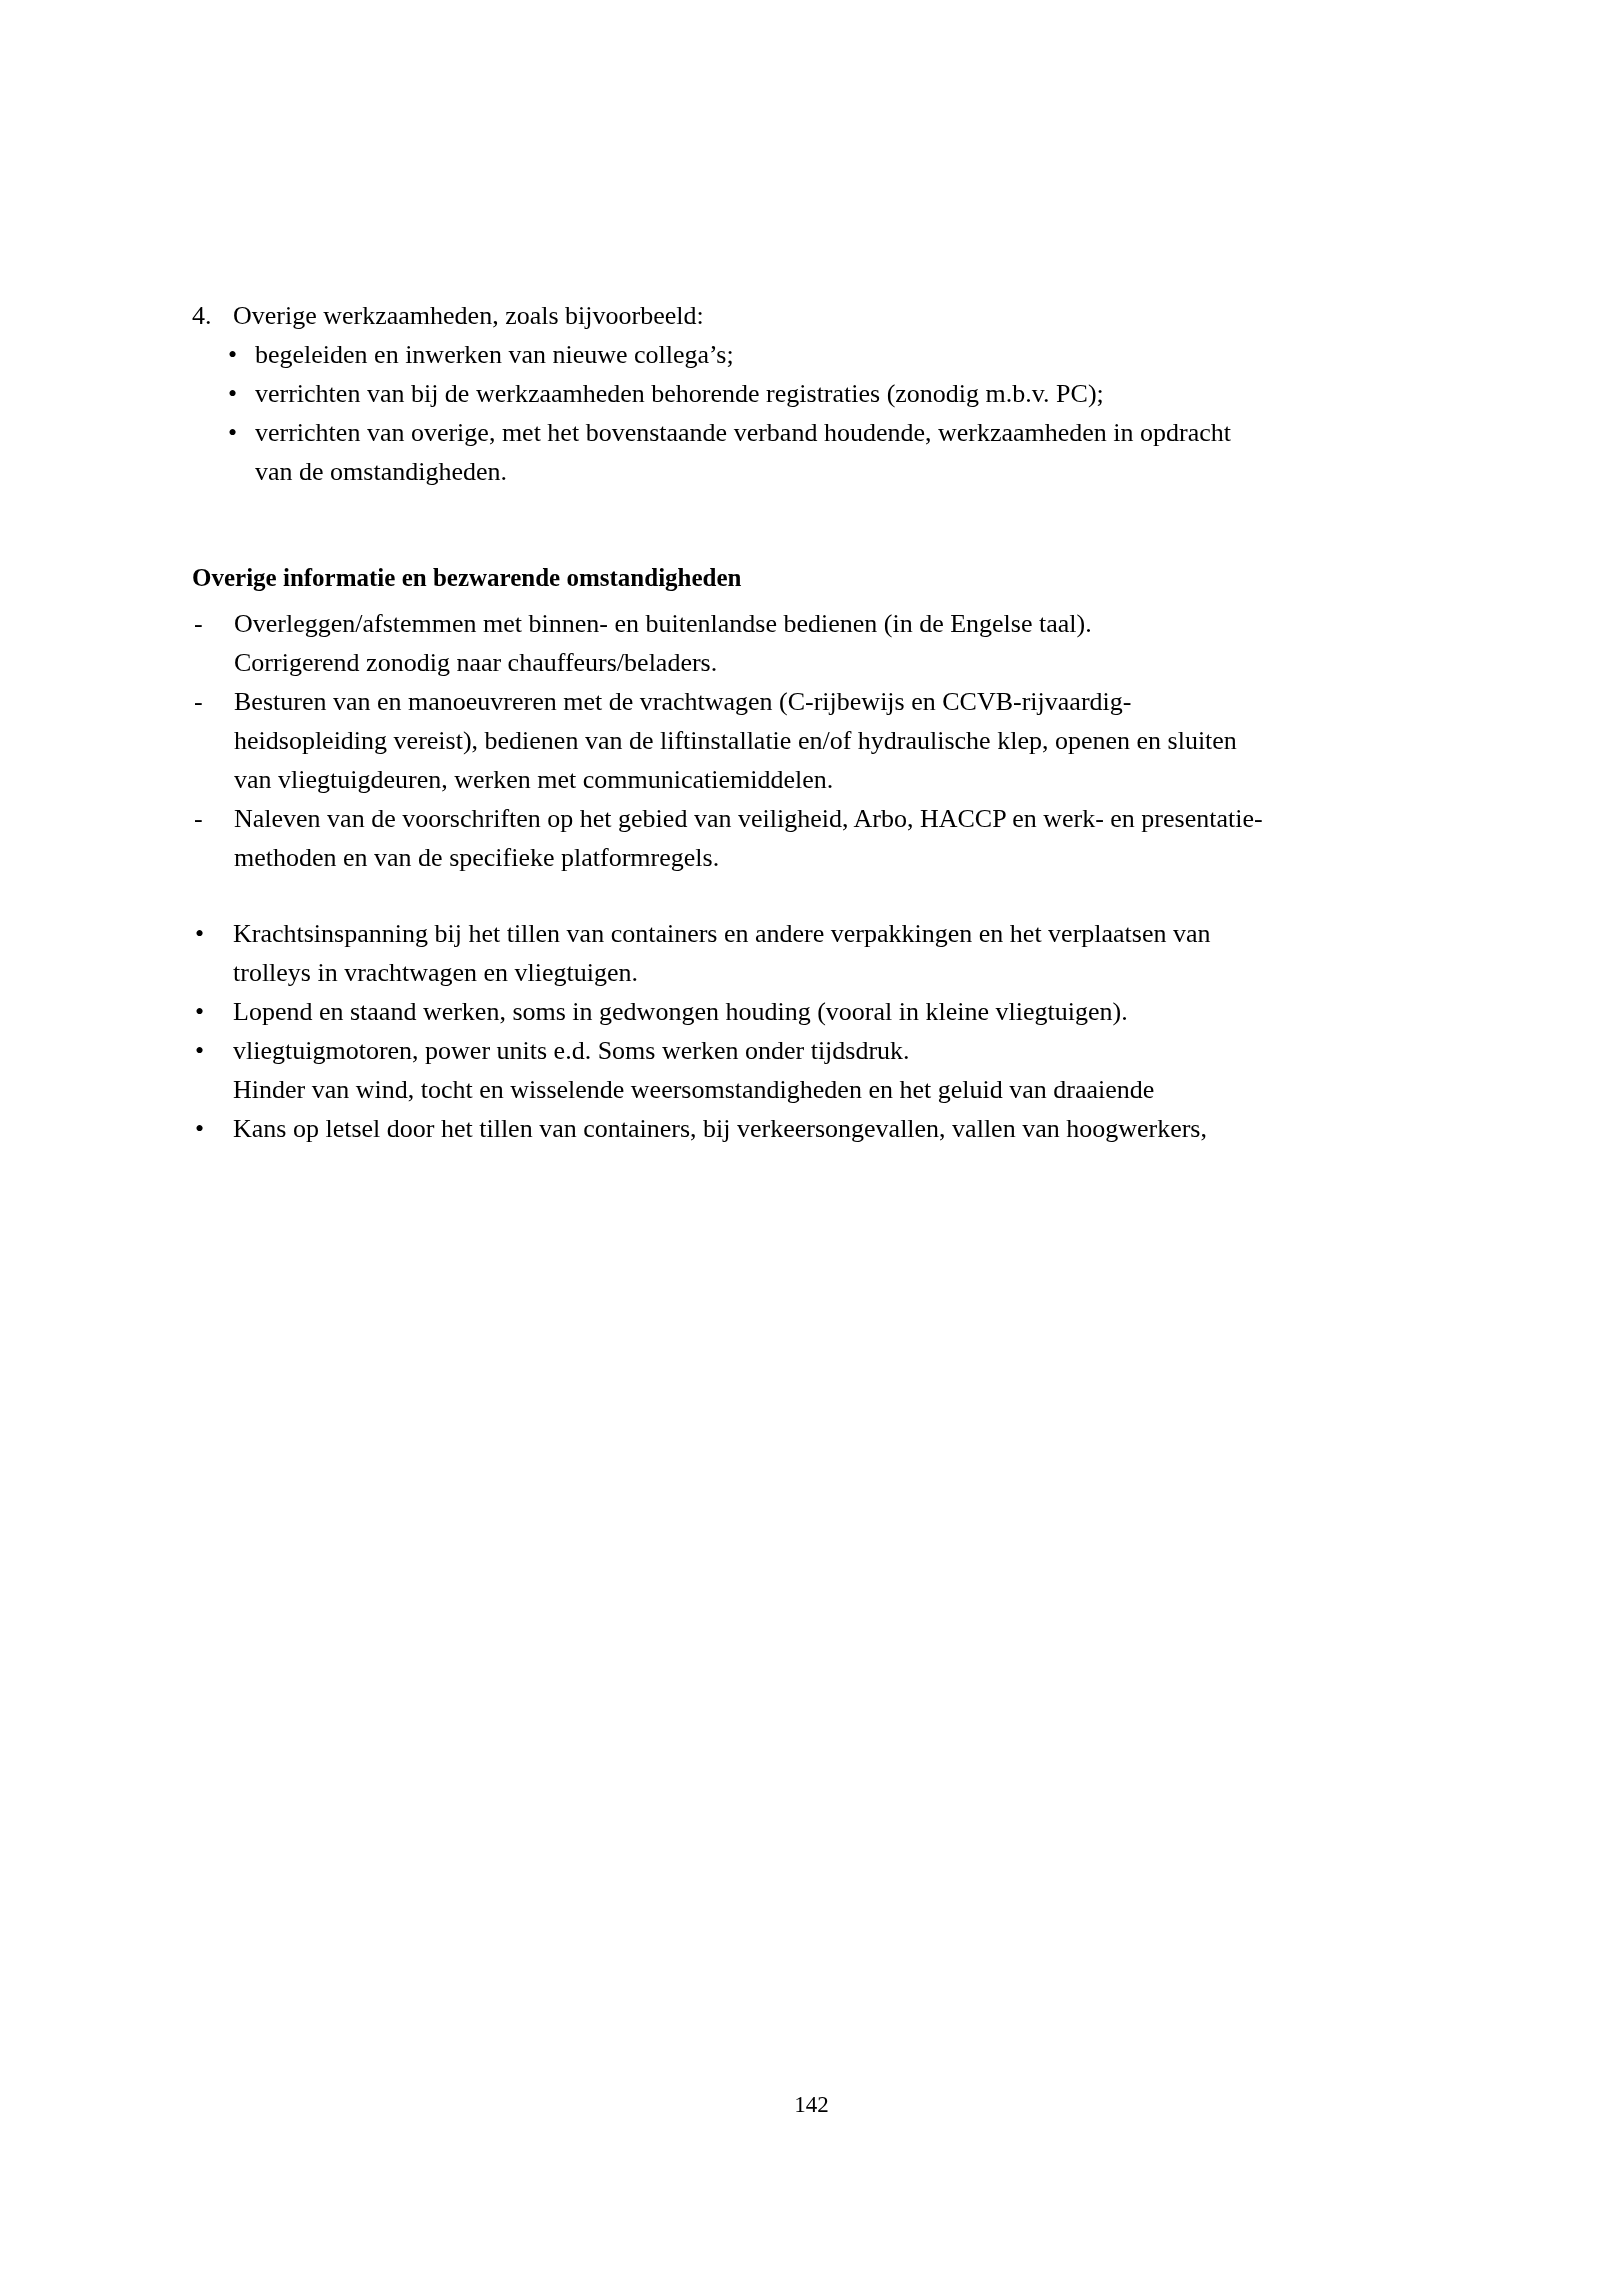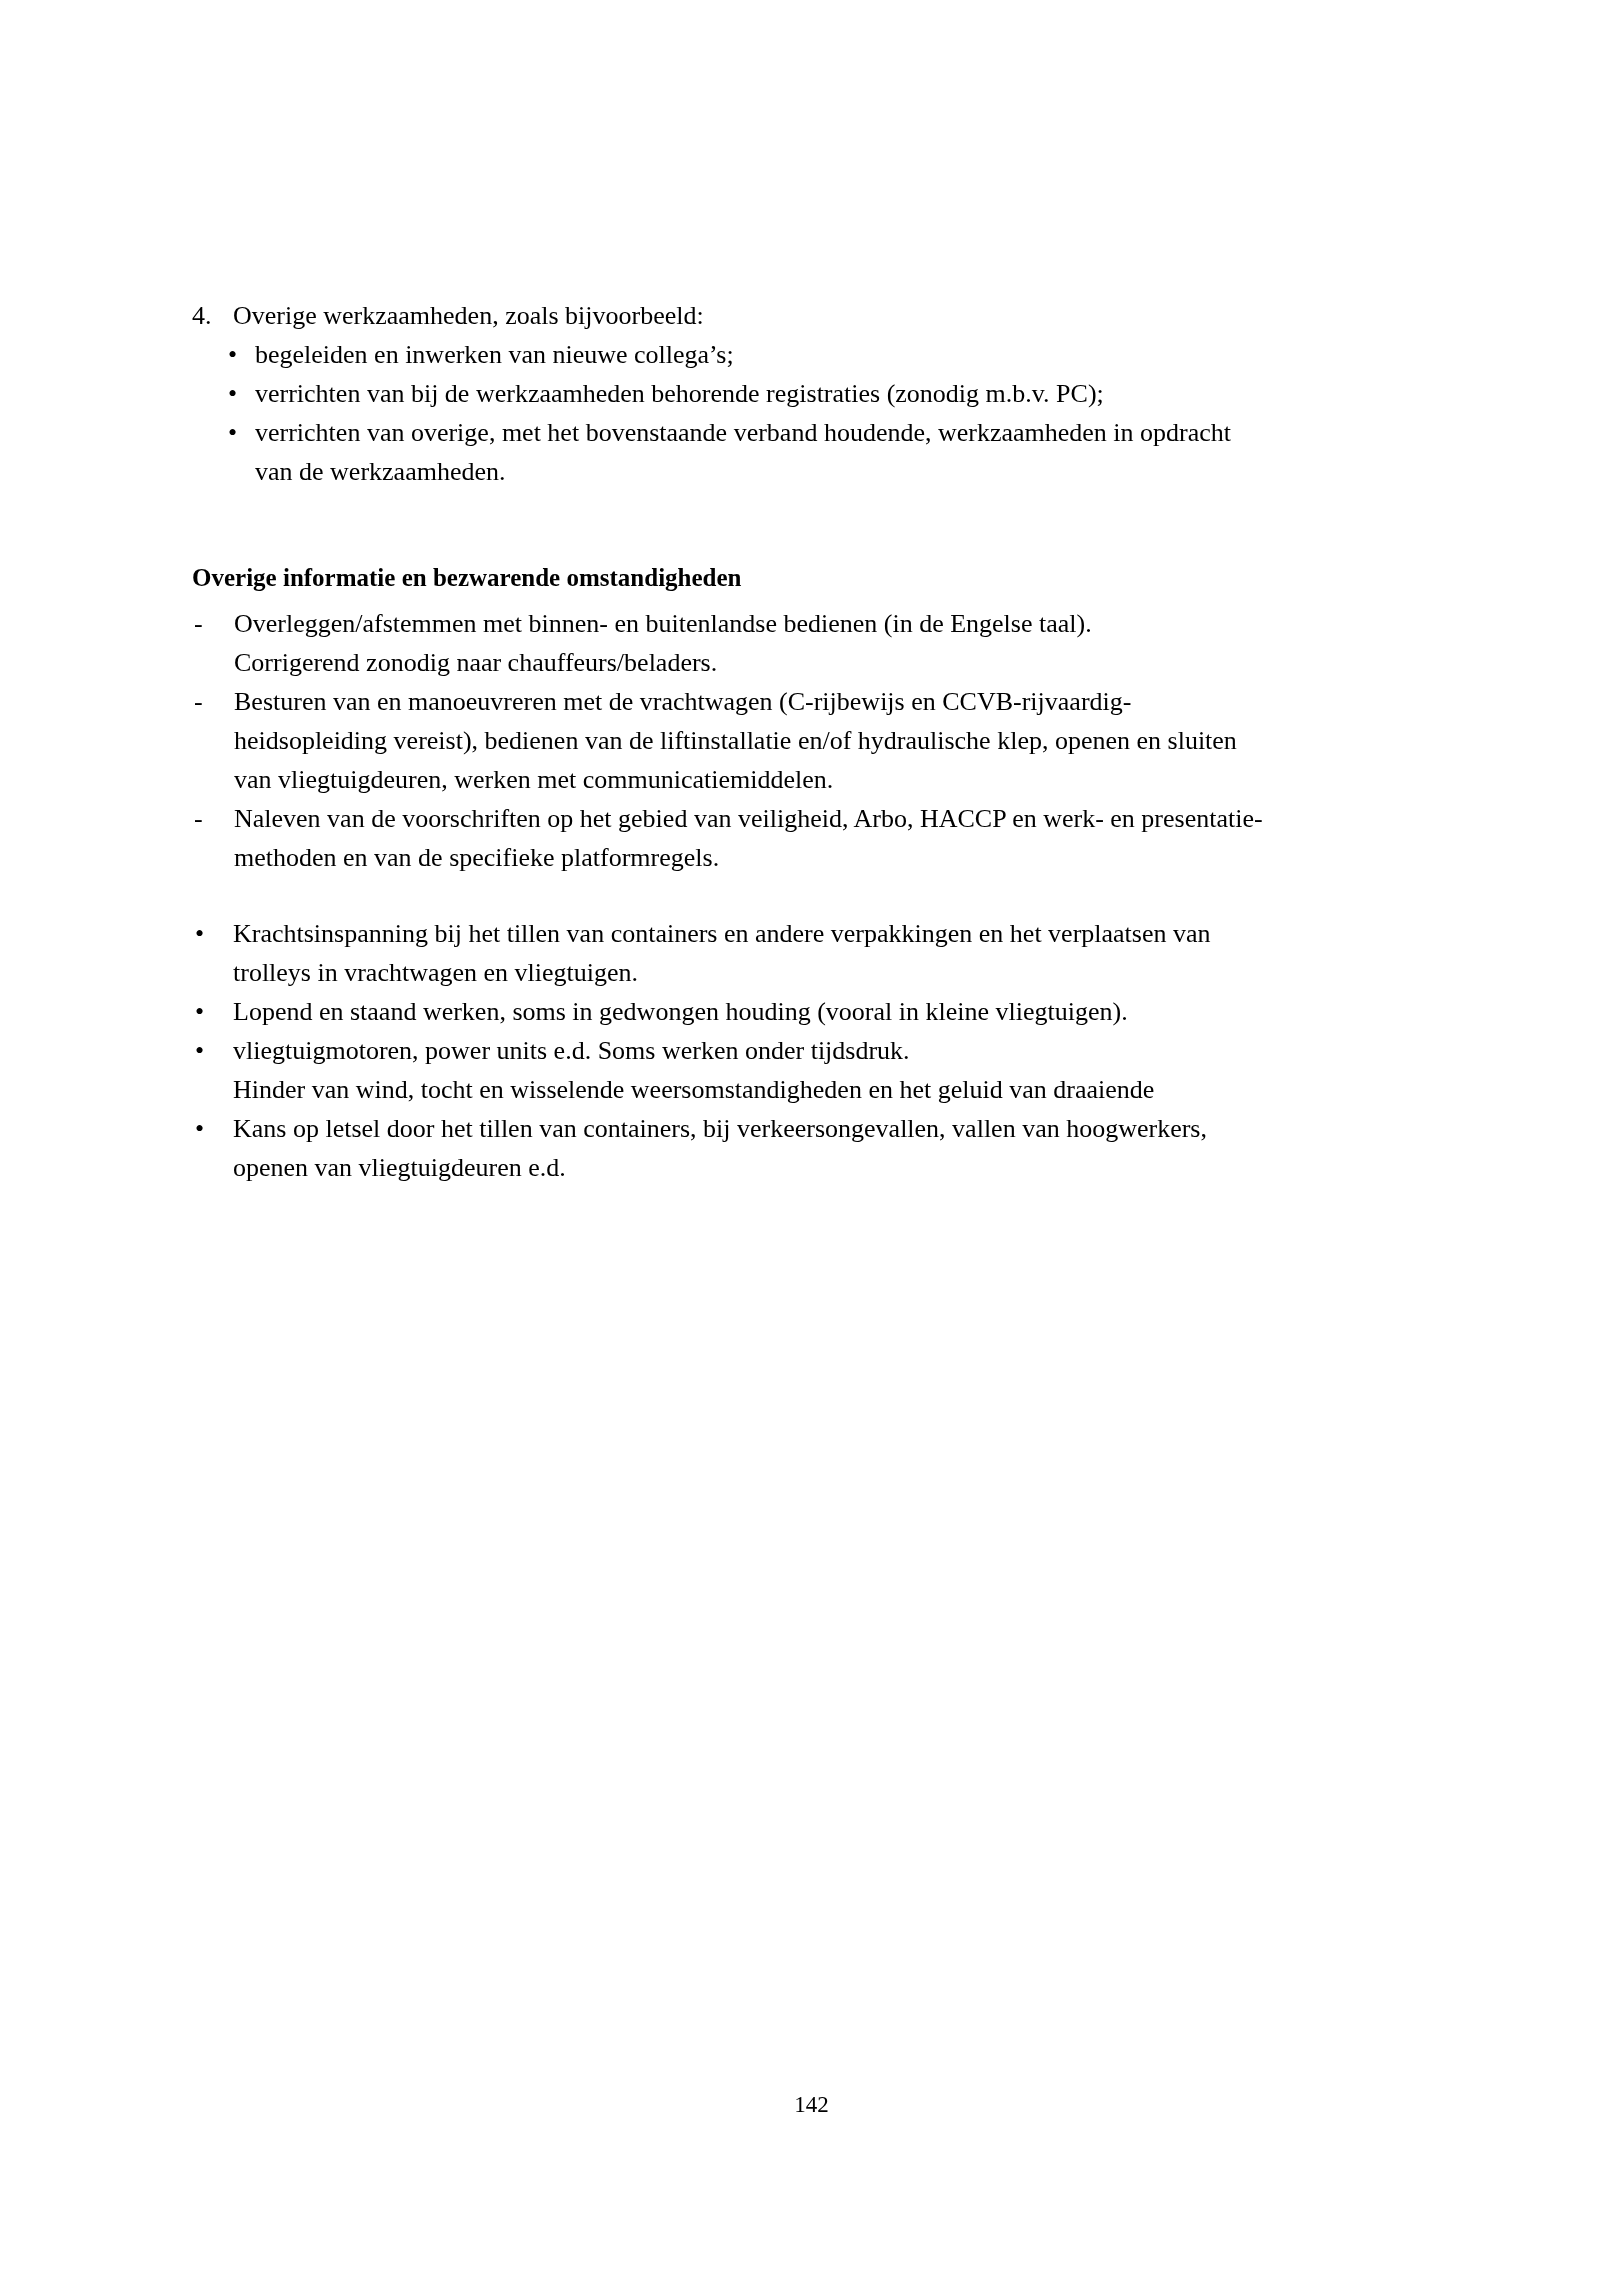--- a/index.html
+++ b/index.html
@@ -72,21 +72,21 @@
       <div>begeleiden en inwerken van nieuwe collega’s;</div>
     </div>
     <div class="sub-bullet-row">
       <div class="sub-bullet-marker">•</div>
       <div>verrichten van bij de werkzaamheden behorende registraties (zonodig m.b.v. PC);</div>
     </div>
     <div class="sub-bullet-row">
       <div class="sub-bullet-marker">•</div>
       <div>
         <div>verrichten van overige, met het bovenstaande verband houdende, werkzaamheden in opdracht</div>
-        <div>van de werkzaamheden.</div>
+        <div>van de omstandigheden.</div>
       </div>
     </div>
   </div>
 
   <div id="block-heading">Overige informatie en bezwarende omstandigheden</div>
 
   <div class="block" id="block-dashlist">
     <div class="dash-row">
       <div class="dash-marker">-</div>
       <div>
@@ -127,21 +127,20 @@
       <div class="bullet-marker">•</div>
       <div>
         <div>vliegtuigmotoren, power units e.d. Soms werken onder tijdsdruk.</div>
         <div>Hinder van wind, tocht en wisselende weersomstandigheden en het geluid van draaiende</div>
       </div>
     </div>
     <div class="bullet-row">
       <div class="bullet-marker">•</div>
       <div>
         <div>Kans op letsel door het tillen van containers, bij verkeersongevallen, vallen van hoogwerkers,</div>
-        <div>openen van vliegtuigdeuren e.d.</div>
       </div>
     </div>
   </div>
 
   <div id="block-pagenumber">142</div>
 
 </div>
 
 
 </body></html>

